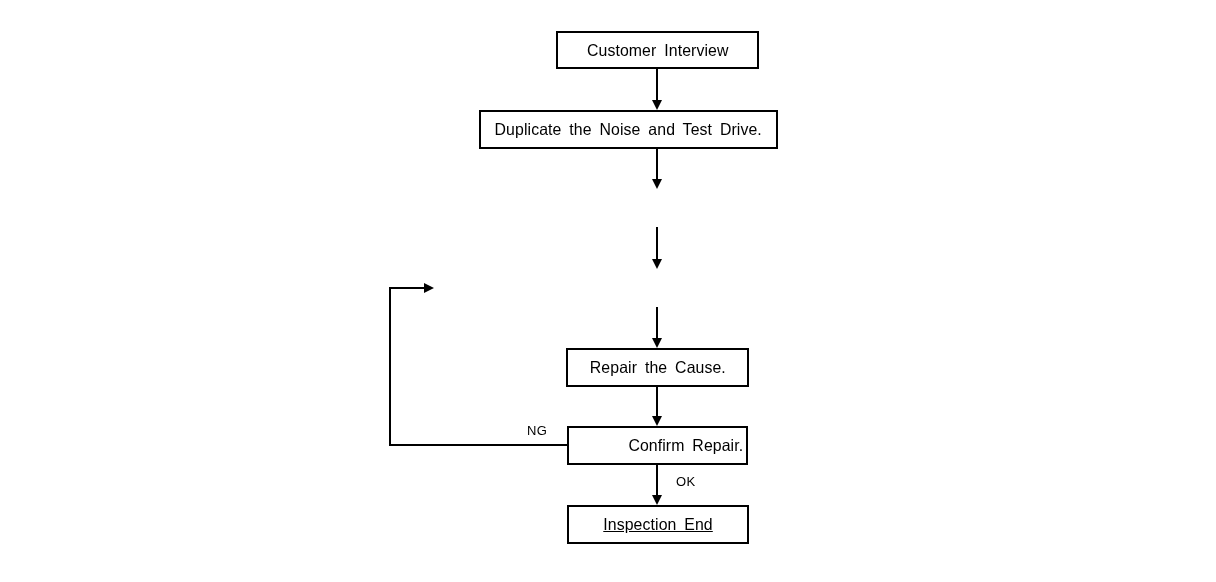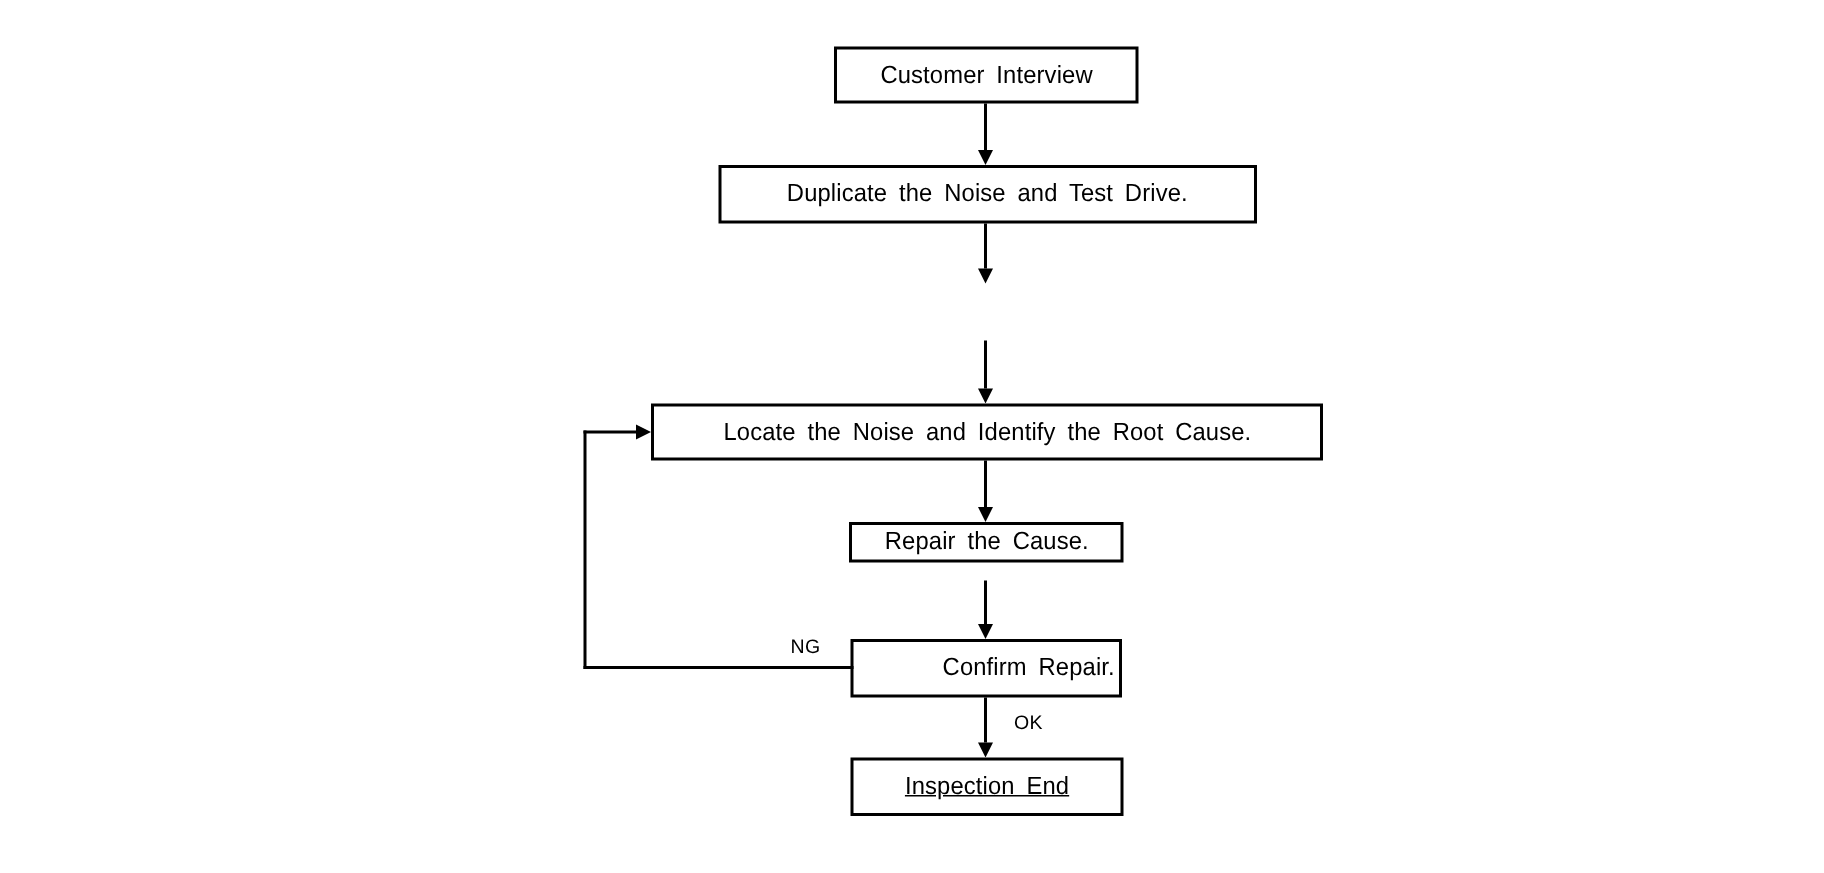--- a/index.html
+++ b/index.html
@@ -83,39 +83,36 @@
 
 <div id="canvas">
 
   <div class="node" style="left:517px; top:31px; width:203px; height:38px;">
     <span class="node-label">Customer Interview</span>
   </div>
 
   <div class="vline" style="left:617px; top:69px; height:31px;"></div>
   <div class="arrow-down" style="left:613px; top:100px;"></div>
 
-  <div class="node" style="left:440px; top:110px; width:359px; height:39px;">
+  <div class="node" style="left:440px; top:110px; width:299px; height:39px;">
     <span class="node-label">Duplicate the Noise and Test Drive.</span>
   </div>
 
   <div class="vline" style="left:617px; top:149px; height:30px;"></div>
   <div class="arrow-down" style="left:613px; top:179px;"></div>
 
 
   <div class="vline" style="left:617px; top:227px; height:32px;"></div>
   <div class="arrow-down" style="left:613px; top:259px;"></div>
 
-  <div class="node" style="left:395px; top:269px; width:448px; height:38px;">
-    <span class="node-label">Locate the Noise and Identify the Root Cause.</span>
-  </div>
 
   <div class="vline" style="left:617px; top:307px; height:31px;"></div>
   <div class="arrow-down" style="left:613px; top:338px;"></div>
 
-  <div class="node" style="left:527px; top:348px; width:183px; height:27px;">
+  <div class="node" style="left:527px; top:348px; width:183px; height:39px;">
     <span class="node-label">Repair the Cause.</span>
   </div>
 
   <div class="vline" style="left:617px; top:387px; height:29px;"></div>
   <div class="arrow-down" style="left:613px; top:416px;"></div>
 
   <div class="node" style="left:528px; top:426px; width:181px; height:39px;justify-content:flex-end;">
     <span class="node-label">Confirm Repair.</span>
   </div>
 

